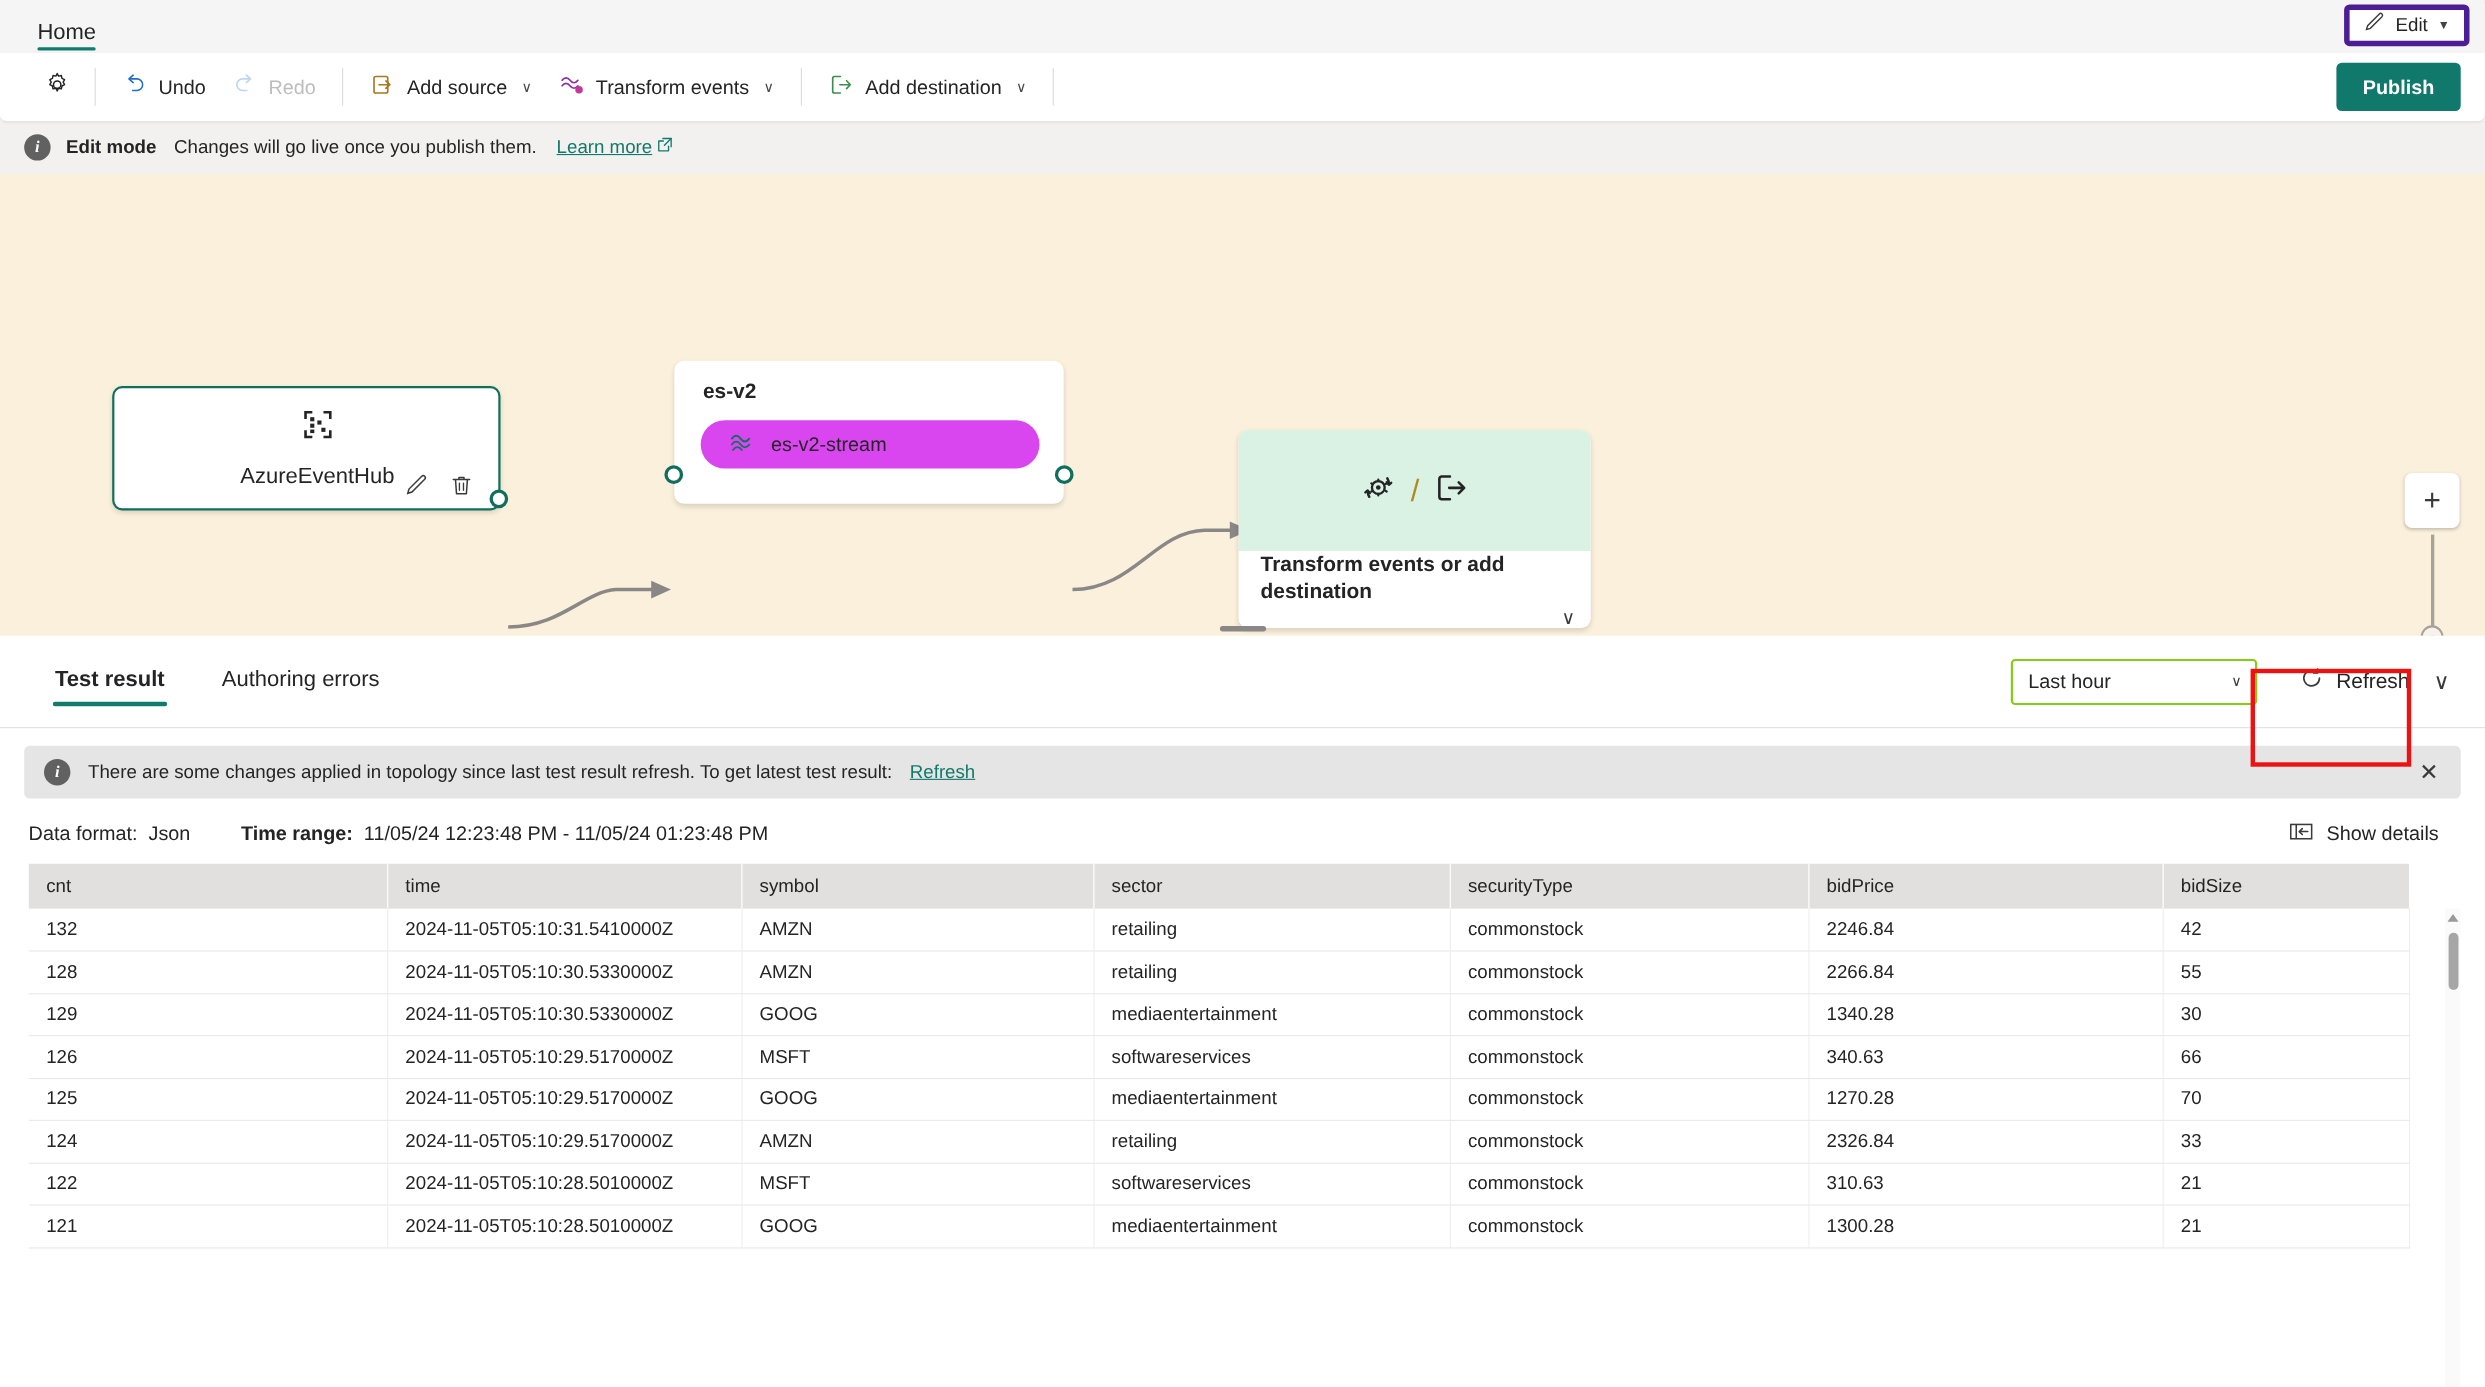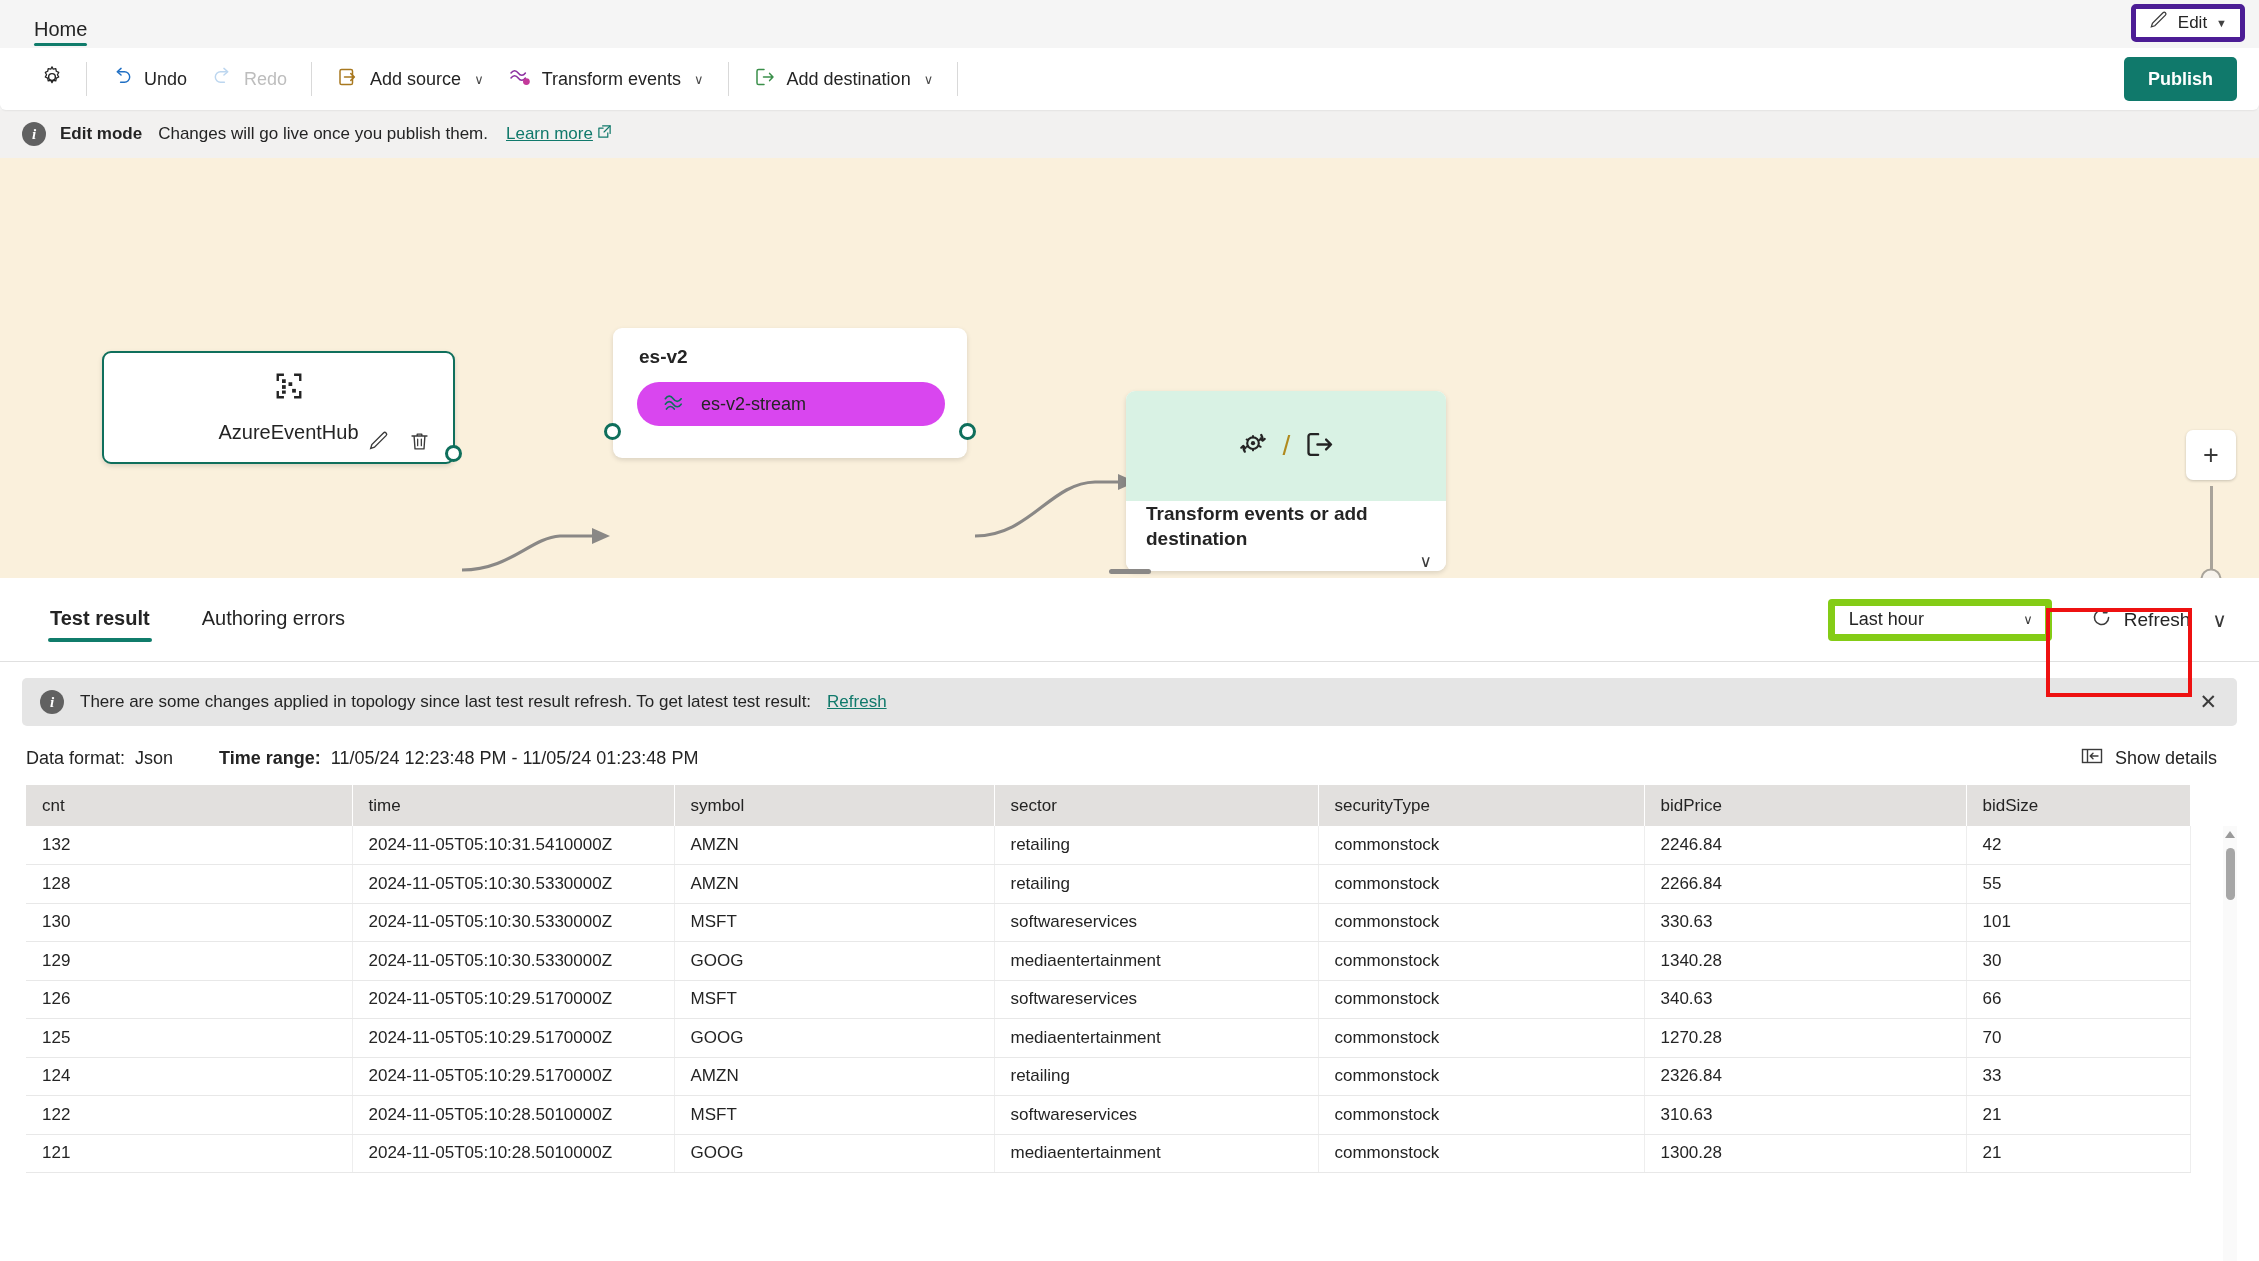--- a/index.html
+++ b/index.html
@@ -152,21 +152,21 @@
   
   .bottom { background:#ffffff; flex:1 1 auto; display:flex; flex-direction:column; position:relative; }
   .tabs-row { height:84px; display:flex; align-items:center; padding-left:48px; border-bottom:1px solid #e0e0e0; position:relative; }
   .ptab { font-size:20px; color:#242424; margin-right:48px; position:relative; padding:18px 2px 20px; cursor:pointer; }
   .ptab.active { font-weight:bold; }
   .ptab.active::after {
     content:""; position:absolute; left:0; right:0; bottom:8px; height:4px; background:#107c6b; border-radius:2px;
   }
   .tabs-right { margin-left:auto; display:flex; align-items:center; padding-right:20px; gap:0; }
   .timesel {
-    width:224px; height:42px; border:7px solid #84cc16; border-radius:4px;
+    width:224px; height:42px; border:2px solid #84cc16; border-radius:4px;
     display:flex; align-items:center; padding:0 12px 0 14px; font-size:18px; cursor:pointer; background:#fff;
   }
   .timesel .chev { margin-left:auto; font-size:13px; color:#3b3b3b; }
   .refresh-wrap { position:relative; margin-left:24px; }
   .refresh-btn {
     display:flex; align-items:center; gap:11px; height:46px; padding:0 14px;
     font-size:19px; color:#242424; cursor:pointer; background:#fff; border:none;
     font-family:"Liberation Sans", sans-serif;
   }
   .redbox {
@@ -502,29 +502,20 @@
             <tr>
               <td class="c0">128</td>
               <td class="c1">2024-11-05T05:10:30.5330000Z</td>
               <td class="c2">AMZN</td>
               <td class="c3">retailing</td>
               <td class="c4">commonstock</td>
               <td class="c5">2266.84</td>
               <td class="c6">55</td>
             </tr>
             <tr>
-              <td class="c0">130</td>
-              <td class="c1">2024-11-05T05:10:30.5330000Z</td>
-              <td class="c2">MSFT</td>
-              <td class="c3">softwareservices</td>
-              <td class="c4">commonstock</td>
-              <td class="c5">330.63</td>
-              <td class="c6">101</td>
-            </tr>
-            <tr>
               <td class="c0">129</td>
               <td class="c1">2024-11-05T05:10:30.5330000Z</td>
               <td class="c2">GOOG</td>
               <td class="c3">mediaentertainment</td>
               <td class="c4">commonstock</td>
               <td class="c5">1340.28</td>
               <td class="c6">30</td>
             </tr>
             <tr>
               <td class="c0">126</td>

